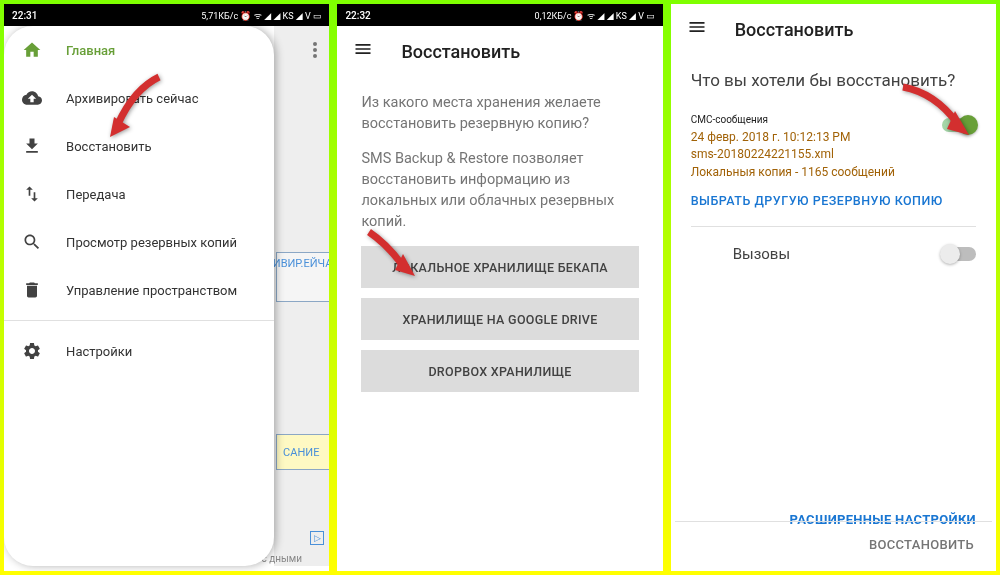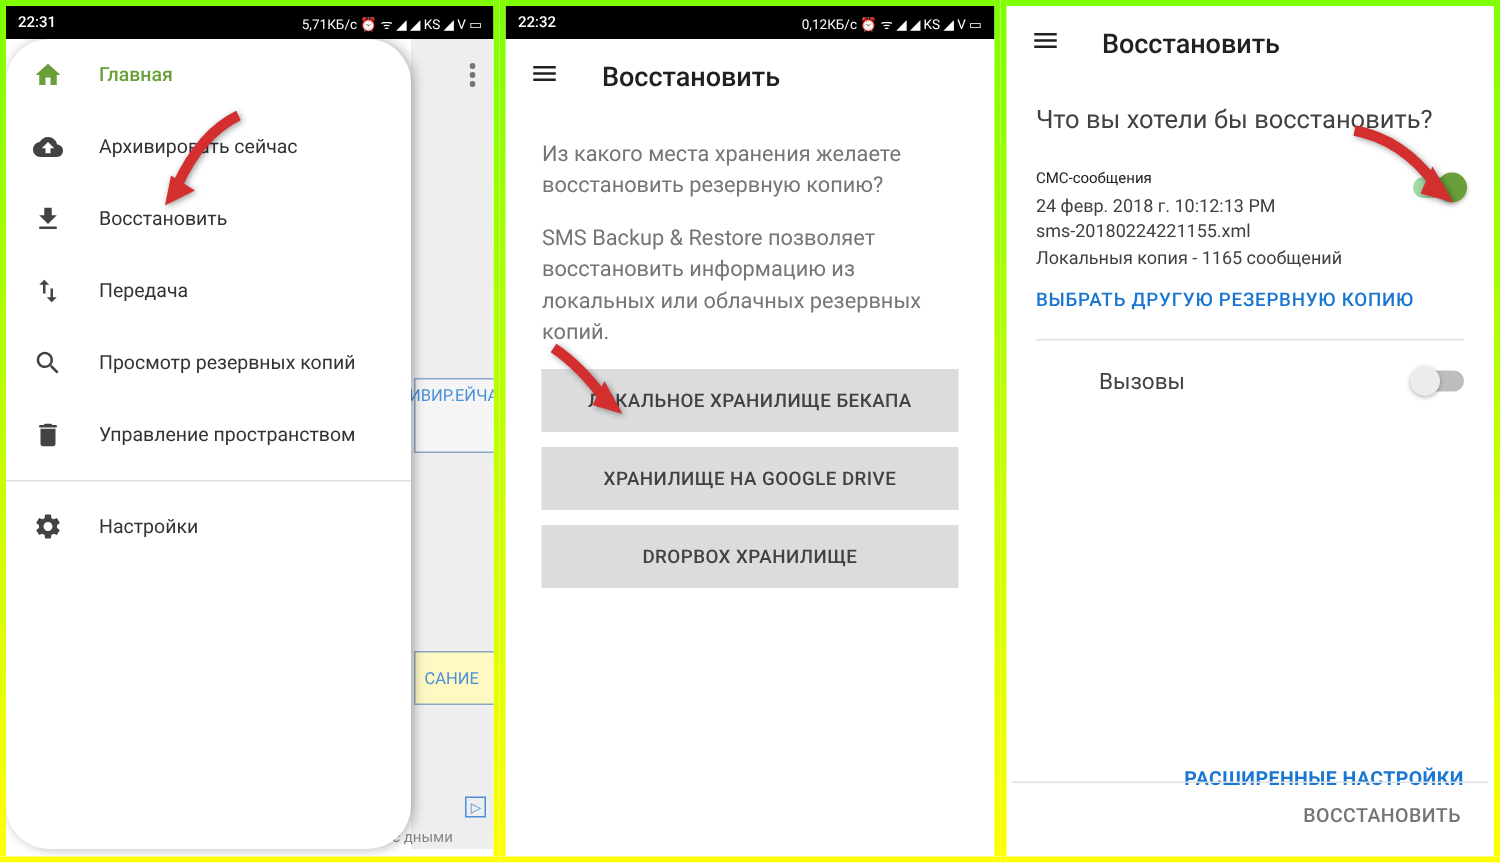--- a/index.html
+++ b/index.html
@@ -1,17 +1,17 @@
 <!DOCTYPE html>
 <html><head>
 <meta charset="utf-8">
 <style>
 * { margin: 0; padding: 0; box-sizing: border-box; font-family: Roboto, Arial, sans-serif; }
 body { background: #fff; width: 1000px; height: 575px; overflow: hidden; }
-.container { display: flex; width: 1000px; height: 575px; }
+.container { display: flex; width: 1000px; height: 575px; justify-content: flex-end; }
 .panel { width: 333.3px; height: 575px; border: 4px solid; border-image: linear-gradient(180deg, #7FFF00 0%, #FFFF00 100%) 1; background: #fff; position: relative; overflow: hidden; }
 .statusbar { background: #000; color: #fff; height: 22px; display: flex; justify-content: space-between; align-items: center; padding: 0 8px; font-size: 10px; }
 .sb-left { font-weight: 500; }
 .sb-right { display: flex; align-items: center; gap: 4px; font-size: 9px; }
 
 
 .drawer { background: #fff; width: 270px; height: 540px; box-shadow: 2px 0 8px rgba(0,0,0,0.3); position: relative; z-index: 2; border-radius: 29px; }
 .drawer-item { display: flex; align-items: center; height: 48px; padding: 0 18px; cursor: pointer; }
 .drawer-item .icon { width: 28px; display: flex; align-items: center; justify-content: flex-start; }
 .drawer-item .label { font-size: 13px; color: #333; margin-left: 16px; }
@@ -29,21 +29,21 @@
 .appbar-title { font-size: 18px; font-weight: 500; color: #212121; }
 .panel2-body { padding: 16px 24px; }
 .panel2-text { font-size: 14.5px; color: #757575; line-height: 1.45; margin-bottom: 14px; }
 .storage-btn { width: 100%; height: 42px; background: #DCDCDC; border: none; margin-bottom: 10px; font-size: 12.5px; font-weight: 500; color: #424242; letter-spacing: 0.3px; cursor: pointer; }
 
 
 .panel3-body { padding: 16px 20px; }
 .panel3-question { font-size: 17px; color: #424242; margin-bottom: 24px; }
 .restore-item { position: relative; margin-bottom: 8px; }
 .restore-title { font-size: 10px; color: #212121; margin-bottom: 4px; }
-.restore-meta { font-size: 12px; color: #404040; line-height: 1.45; }
+.restore-meta { font-size: 12px; color: #a16207; line-height: 1.45; }
 .link-text { font-size: 12.5px; font-weight: 500; color: #1976D2; letter-spacing: 0.5px; margin-top: 12px; cursor: pointer; }
 .p3-divider { height: 1px; background: #e0e0e0; margin: 18px 0; }
 .calls-row { display: flex; justify-content: space-between; align-items: center; font-size: 15px; color: #424242; padding-left: 42px; }
 .toggle { width: 34px; height: 14px; border-radius: 7px; position: relative; }
 .toggle-on { background: #A5D6A7; }
 .toggle-on::after { content: ''; position: absolute; right: -2px; top: -3px; width: 20px; height: 20px; background: #689F38; border-radius: 50%; box-shadow: 0 1px 3px rgba(0,0,0,0.3); }
 .toggle-off { background: #BDBDBD; }
 .toggle-off::after { content: ''; position: absolute; left: -2px; top: -3px; width: 20px; height: 20px; background: #ECECEC; border-radius: 50%; box-shadow: 0 1px 3px rgba(0,0,0,0.3); }
 .advanced-link { position: absolute; bottom: 44px; right: 20px; font-size: 13px; font-weight: 700; color: #1976D2; letter-spacing: 0.3px; cursor: pointer; }
 .bottom-bar { position: absolute; bottom: 4px; left: 4px; right: 4px; height: 46px; border-top: 1px solid #e0e0e0; display: flex; justify-content: flex-end; align-items: center; padding: 0 18px; }

